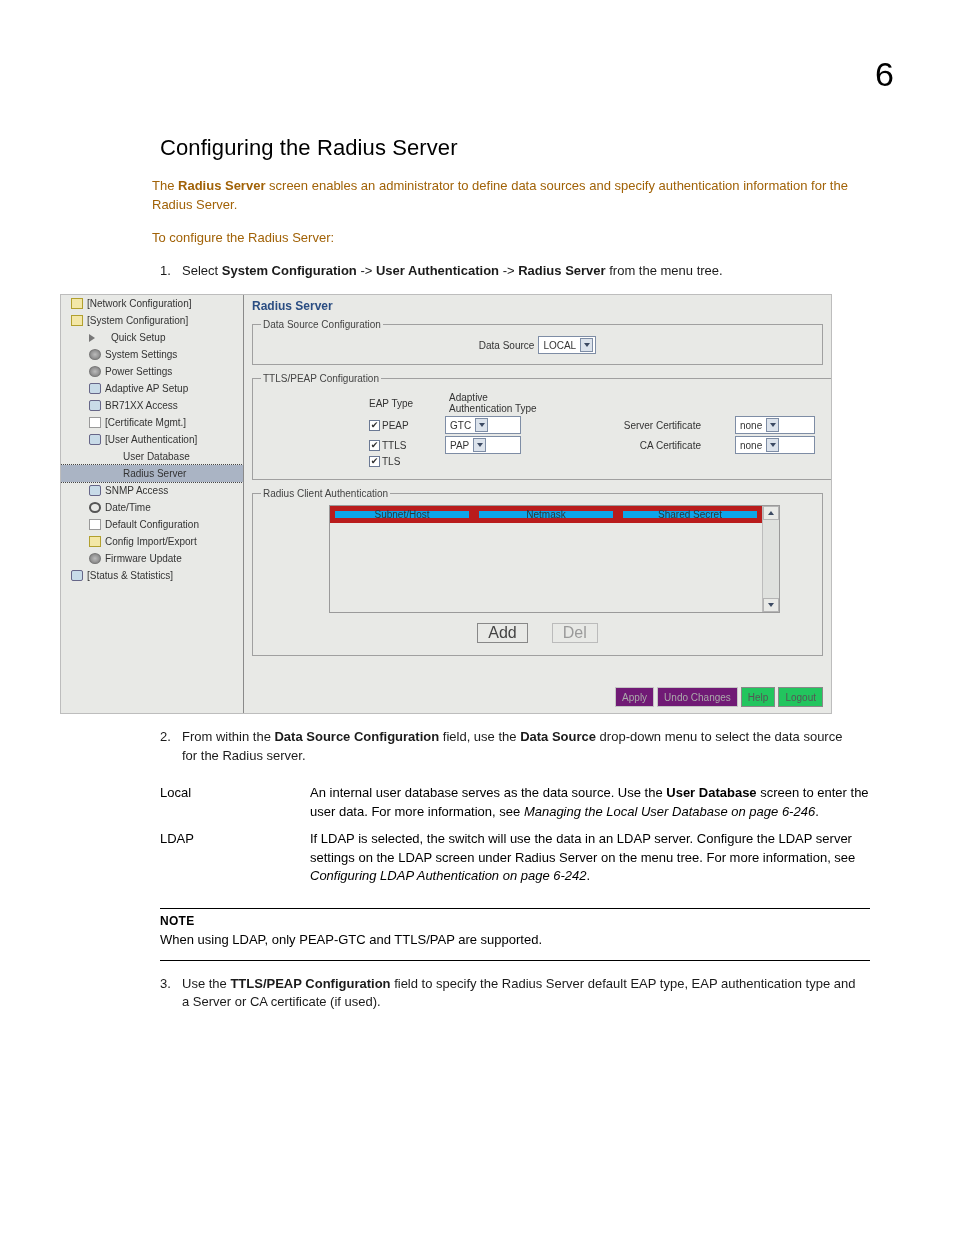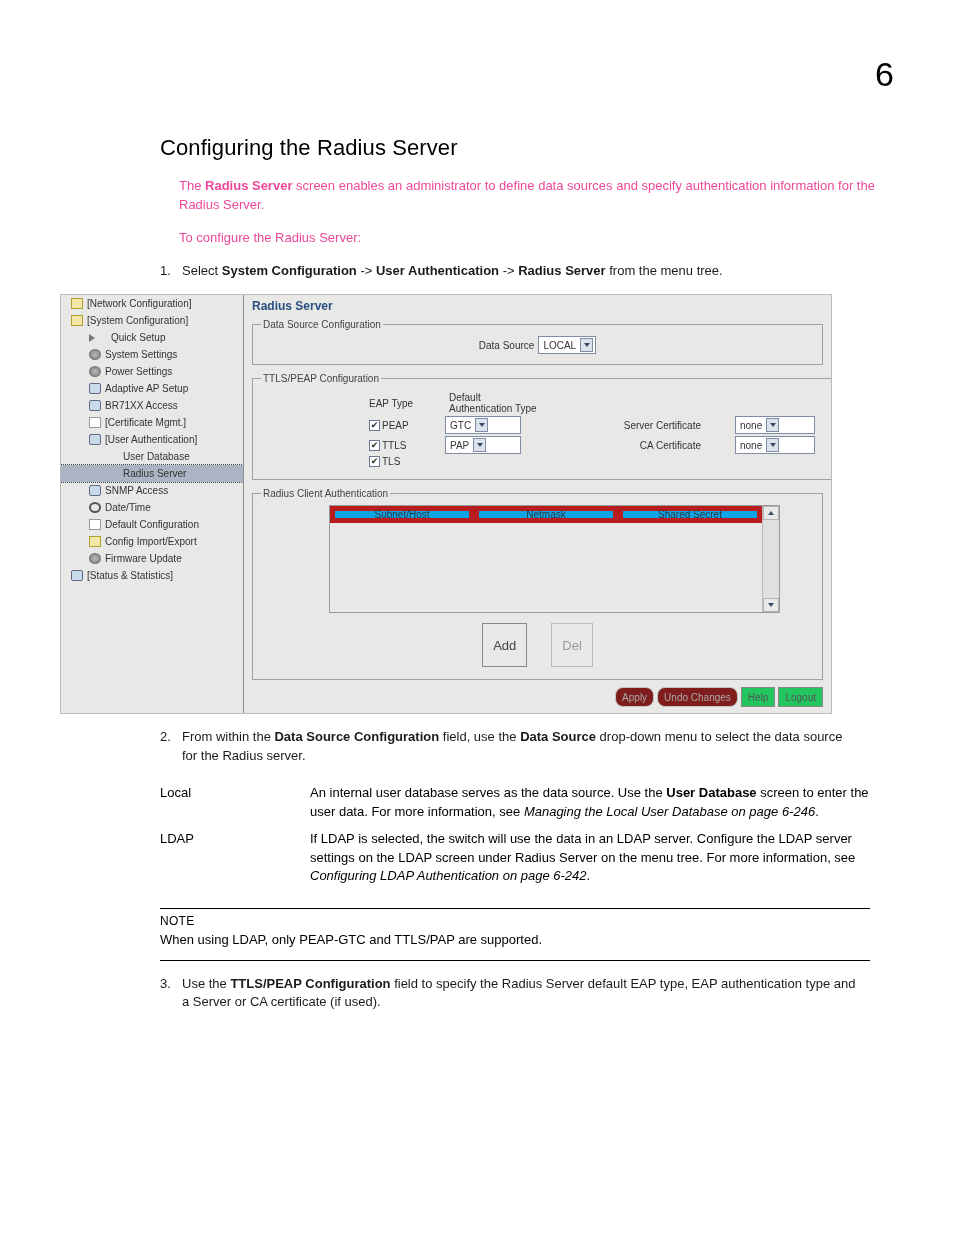--- a/index.html
+++ b/index.html
@@ -29,23 +29,23 @@
   .heading {
     font-size: 22px;
     font-family: Arial, Helvetica, sans-serif;
     letter-spacing: 0.1px;
     margin: 80px 0 16px 100px;
     font-weight: 400;
   }
   .body-text {
     font-size: 13px;
     line-height: 1.45;
-    margin: 0 0 14px 119px;
+    margin: 0 0 14px 92px;
     max-width: 700px;
-    color: #ec4899;
+    color: #a16207;
   }
   .step-row {
     display: flex;
     margin: 0 0 14px 100px;
     max-width: 700px;
     font-size: 13px;
     line-height: 1.45;
     color: #1b1b1b;
   }
   .step-num {
@@ -249,45 +249,45 @@
   }
 
   .add-del-row {
     display:flex;
     justify-content:center;
     gap: 24px;
     margin-top: 10px;
   }
   .sm-btn {
     height: 18px;
-    padding: 12px 10px;
+    padding: 0 10px;
     background: #e8e9e6;
     border: 1px solid #888;
-    font-size: 13px;
+    font-size: 16px;
     color: #444;
     display:flex;align-items:center;
   }
   .sm-btn.disabled { color: #9a9a9a; border-color:#bbb; }
 
   .footer-btns {
     position: absolute;
     right: 8px; bottom: 6px;
     display: flex;
     gap: 3px;
   }
   .tb-btn {
     height: 18px;
     padding: 0 6px;
     background: #22c55e;
     border: 1px solid #888;
     font-size: 10px;
     color: #555;
     display:flex;align-items:center;
   }
-  .tb-btn.disabled { color:#aaa; border-color:#c4c4c4; background:#7f1d1d;border-radius:8px;}
+  .tb-btn.disabled { color:#aaa; border-color:#c4c4c4; background:#701a75;}
 
   
   .def-table {
     margin: 0 0 18px 100px;
     max-width: 730px;
     font-size: 13px;
     line-height: 1.45;
   }
   .def-row { display: flex; padding: 4px 0; }
   .def-term { width: 150px; flex: 0 0 150px; }
@@ -296,21 +296,21 @@
   .note-block {
     margin: 0 0 14px 100px;
     max-width: 710px;
     font-size: 13px;
     line-height: 1.45;
   }
   .note-divider {
     border-top: 1px solid #000;
     margin-bottom: 4px;
   }
-  .note-label { font-weight: normal; letter-spacing: 0.3px; font-size: 12px;}
+  .note-label { font-weight: bold; letter-spacing: 0.3px; font-size: 12px;}
   .note-bottom {
     border-top: 1px solid #000;
     margin-top: 10px;
   }
 
   .em { font-style: italic; }
 </style>
 </head>
 <body>
 
@@ -419,21 +419,21 @@
           </div>
         </div>
       </fieldset>
 
       <fieldset class="cfg">
         <legend>TTLS/PEAP Configuration</legend>
 
         <div class="eap-row">
           <div class="eap-col1"></div>
           <div class="eap-col2 label-text">EAP Type</div>
-          <div class="eap-col3 label-text" style="padding-left:4px;">Default Authentication Type</div>
+          <div class="eap-col3 label-text" style="padding-left:4px;">Adaptive Authentication Type</div>
         </div>
 
         <div class="eap-row">
           <div class="eap-col1"></div>
           <div class="eap-col2">
             <span class="chk">✔</span>
             <span class="label-text">PEAP</span>
           </div>
           <div class="eap-col3">
             <div class="select-box" style="width:68px;">

